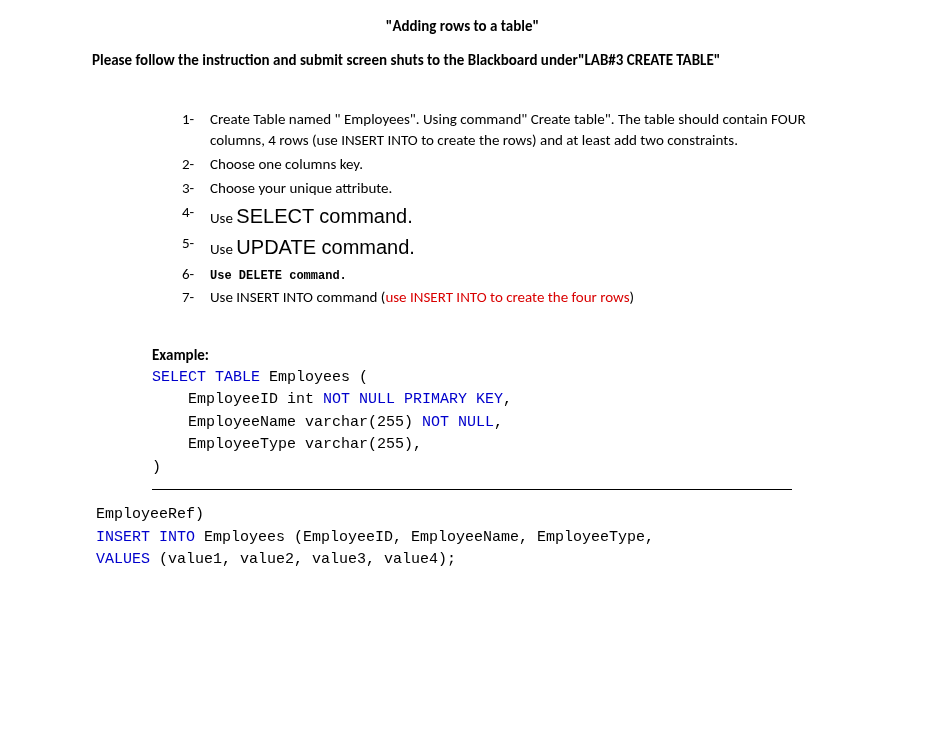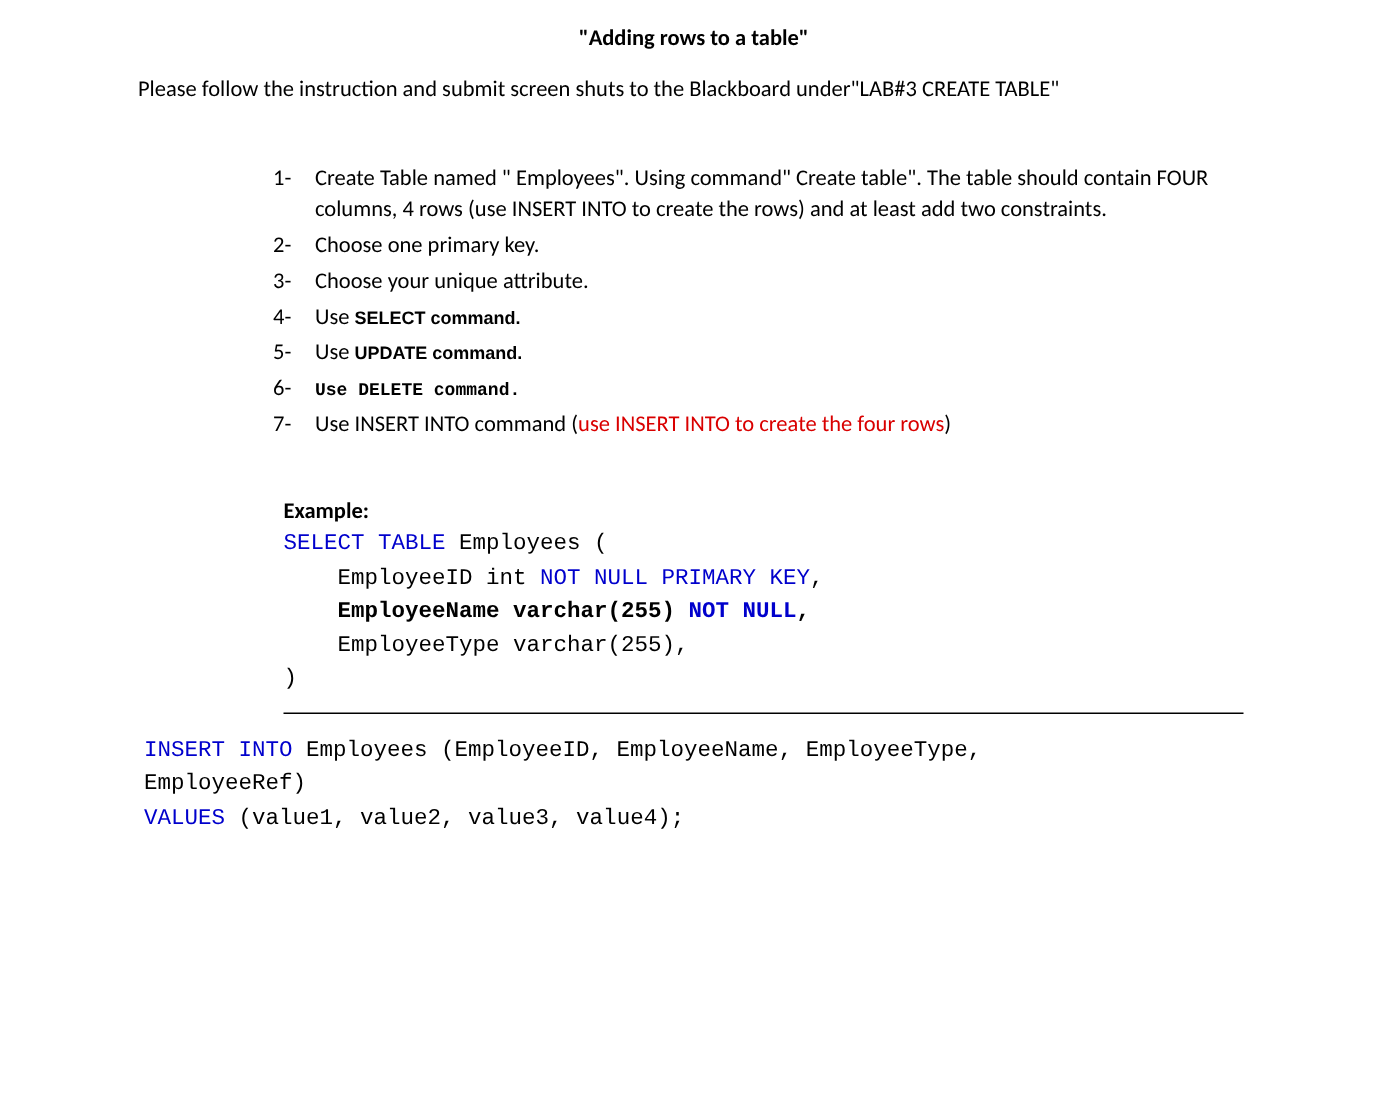--- a/index.html
+++ b/index.html
@@ -16,52 +16,52 @@
   .page {
     padding: 16px 92px 0 92px;
     box-sizing: border-box;
   }
   .title {
     text-align: center;
     font-weight: 700;
     margin: 0 0 12px 0;
   }
   .intro {
-    font-weight: 400;
+    font-weight: 700;
     margin: 0 0 36px 0;
   }
   ol.steps {
     list-style: none;
     margin: 0 0 0 0;
     padding: 0 0 0 90px;
   }
   ol.steps > li {
     position: relative;
     padding: 1px 0 1px 28px;
   }
   ol.steps > li .num {
     position: absolute;
     left: 0;
     top: 1px;
   }
   .cmd {
     font-family: Verdana, Geneva, sans-serif;
-    font-size: 12px;
-    font-weight: 700;
+    font-size: 20px;
+    font-weight: 400;
   }
   .cmd-line {
     font-family: Liberation Mono, monospace;
     font-size: 12px;
     font-weight: 700;
   }
   .red {
     color: #d90000;
   }
   .example-block {
-    margin: 34px 0 0 97px;
+    margin: 34px 0 0 60px;
     font-family: Consolas, 'Courier New', monospace;
     font-size: 15px;
     line-height: 1.5;
   }
   .example-label {
     font-family: Calibri, Arial, sans-serif;
     font-weight: 700;
   }
   .kw-blue { color: #0000cc; }
   .kw-blue2 { color: #0000cc; }
@@ -89,21 +89,21 @@
 
   <p class="intro">Please follow the instruction and submit screen shuts to the Blackboard under"LAB#3 CREATE TABLE"</p>
 
   <ol class="steps">
     <li>
       <span class="num">1-</span>
       <span>Create Table named " Employees". Using command" Create table". The table should contain FOUR columns, 4 rows (use INSERT INTO to create the rows) and at least add two constraints.</span>
     </li>
     <li>
       <span class="num">2-</span>
-      <span>Choose one primary key.</span>
+      <span>Choose one columns key.</span>
     </li>
     <li>
       <span class="num">3-</span>
       <span>Choose your unique attribute.</span>
     </li>
     <li>
       <span class="num">4-</span>
       <span>Use </span><span class="cmd">SELECT command.</span>
     </li>
     <li>
@@ -117,25 +117,25 @@
     <li>
       <span class="num">7-</span>
       <span>Use INSERT INTO command (</span><span class="red">use INSERT INTO to create the four rows</span><span>)</span>
     </li>
   </ol>
 
   <div class="example-block">
     <div class="example-label">Example:</div>
     <div><span class="kw-blue">SELECT TABLE</span><span> Employees (</span></div>
     <div style="white-space:pre;"><span>    EmployeeID int </span><span class="kw-blue">NOT NULL PRIMARY KEY</span><span>,</span></div>
-    <div style="white-space:pre;font-weight:bold;"><span>    EmployeeName varchar(255) </span><span class="kw-blue">NOT NULL</span><span>,</span></div>
+    <div style="white-space:pre;"><span>    EmployeeName varchar(255) </span><span class="kw-blue">NOT NULL</span><span>,</span></div>
     <div style="white-space:pre;">    EmployeeType varchar(255),</div>
     <div>)</div>
     <hr class="hr">
   </div>
 
   <div class="insert-block">
+    <div>EmployeeRef)</div>
     <div><span class="kw-blue2"> INSERT INTO</span><span> Employees (EmployeeID, EmployeeName, EmployeeType,</span></div>
-    <div>EmployeeRef)</div>
     <div><span class="kw-blue2">VALUES</span><span> (</span><span class="ital">value1, value2, value3,</span><span> value4);</span></div>
   </div>
 
 </div>
 
 </body></html>

